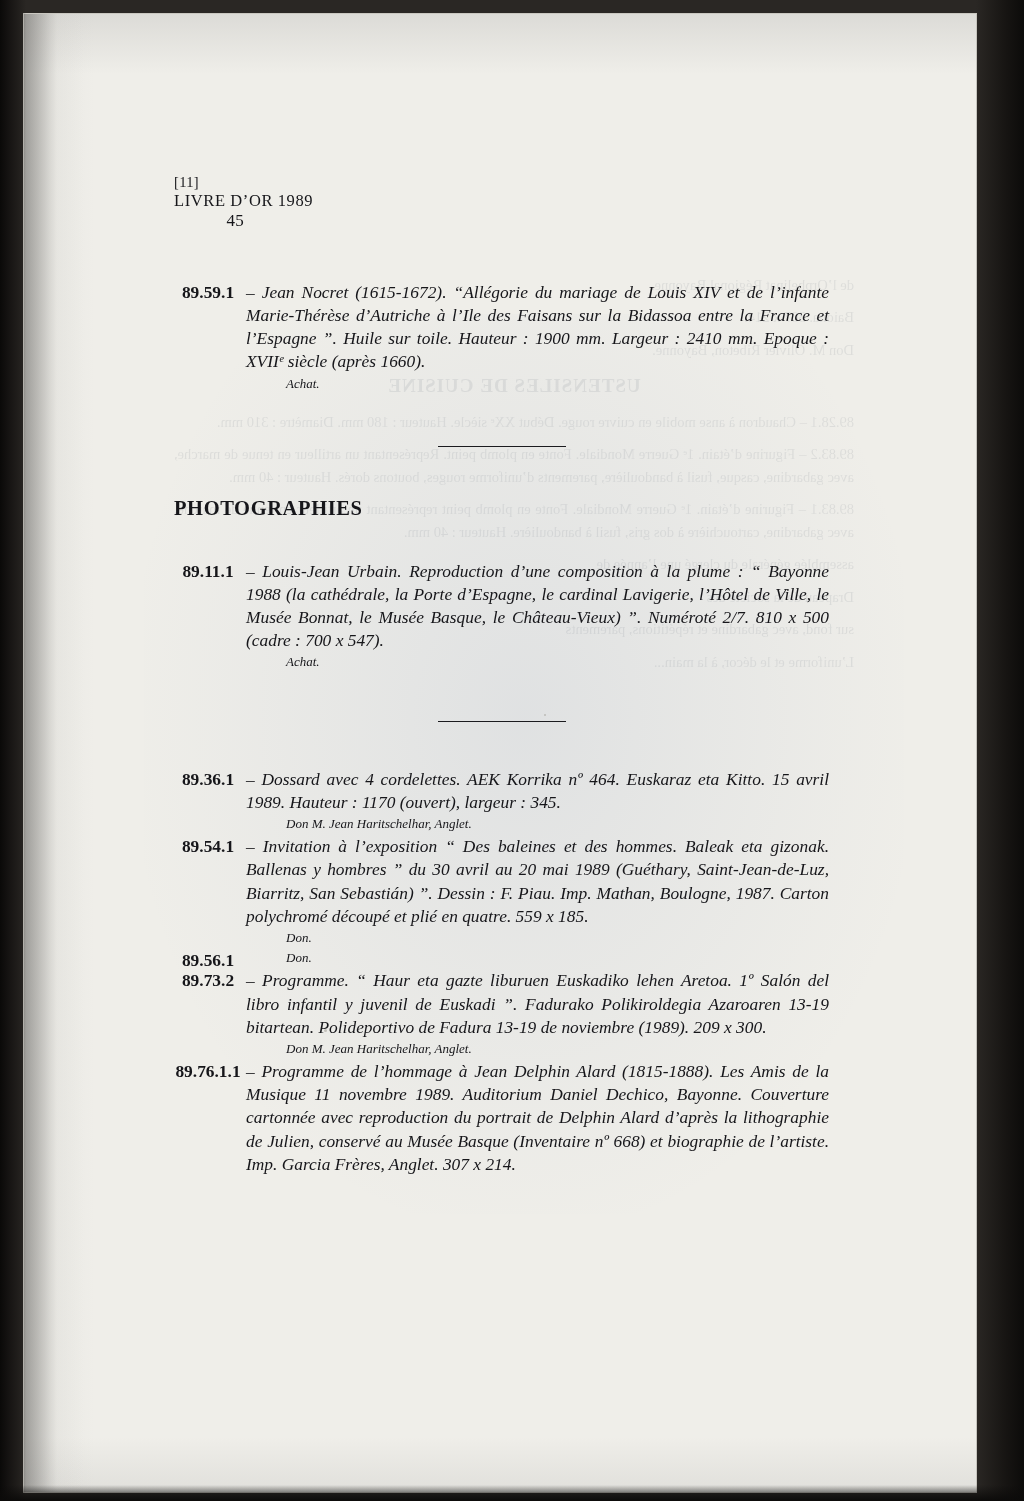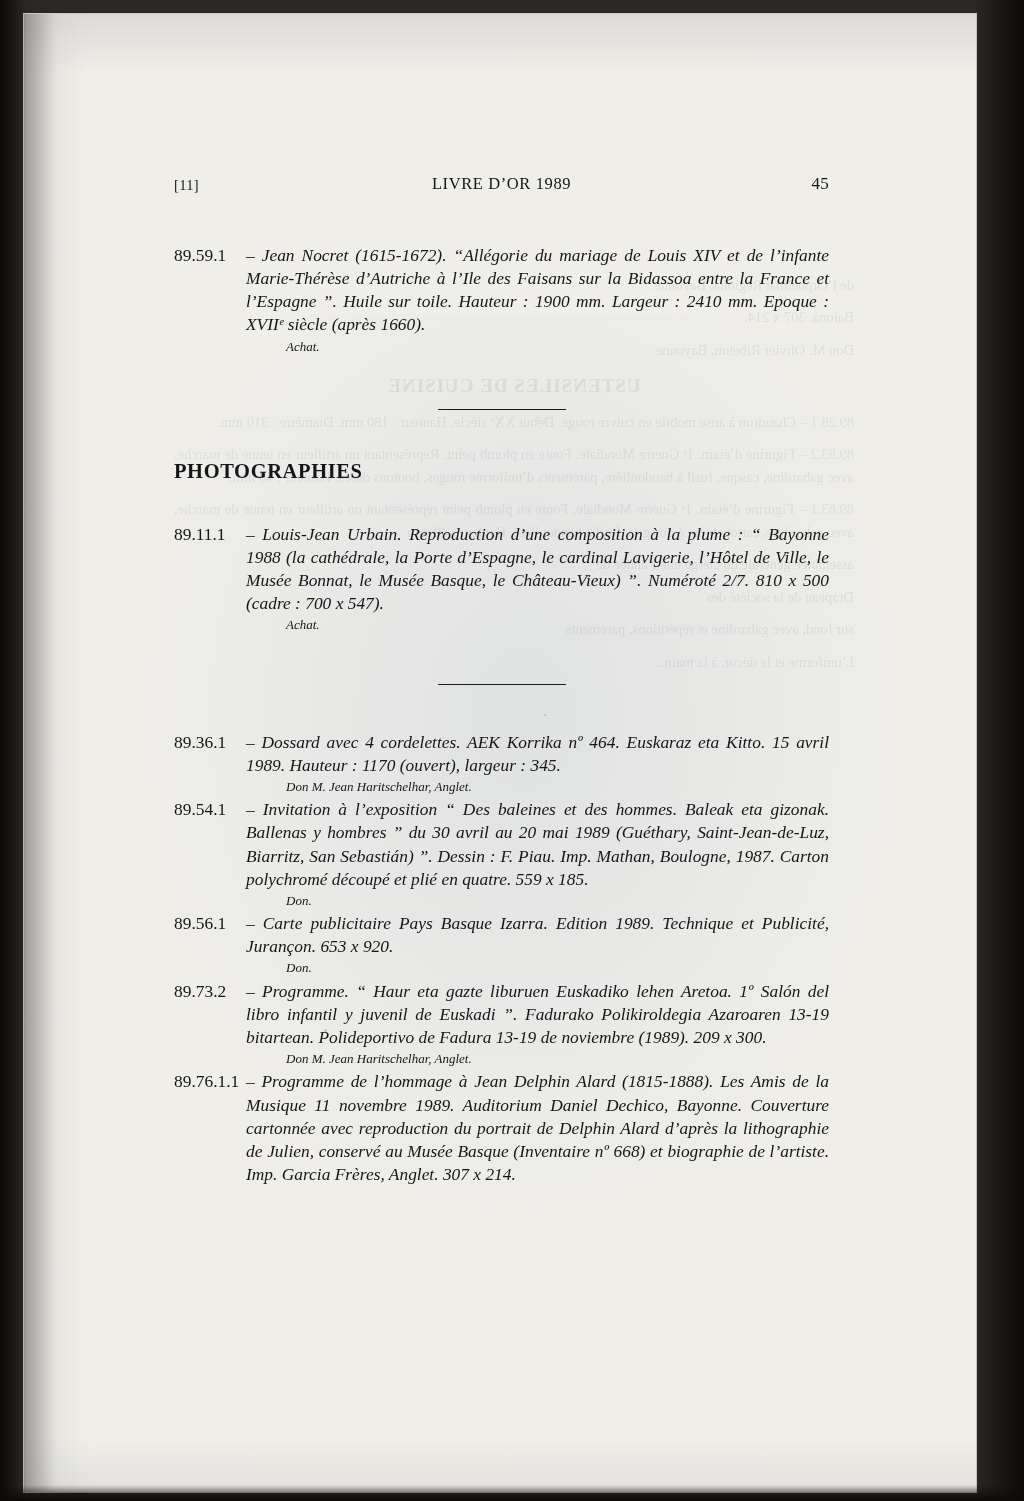--- a/index.html
+++ b/index.html
@@ -70,24 +70,25 @@
   .content {
     position: absolute;
     left: 150px;
     top: 160px;
     width: 655px;
     color: #16161a;
   }
 
   .runhead {
     display: flex;
-    align-items: flex-end;
+    align-items: flex-start;
     font-size: 16.5px;
     letter-spacing: 0.3px;
     margin-bottom: 50px;
+    flex-direction: column;
   }
   .runhead .folio-left {
     width: 70px;
     font-size: 14.5px;
   }
   .runhead .title {
     flex: 1;
     text-align: center;
     letter-spacing: 0.6px;
   }
@@ -104,22 +105,23 @@
     line-height: 1.33;
     text-align: justify;
     text-justify: inter-word;
     padding-left: 72px;
   }
   .entry .num {
     position: absolute;
     left: 0;
     top: 0;
     width: 68px;
-    text-align: left;
+    text-align: center;
     white-space: nowrap;
+    font-weight: bold;
   }
   .entry p { margin: 0; font-style: italic; }
   .prov {
     font-style: italic;
     margin-top: 1px;
     font-size: 13px;
     padding-left: 40px;
   }
 
   .rule {
@@ -240,21 +242,20 @@
       </div>
 
       <div class="entry">
         <span class="num">89.54.1</span>
         <p>– Invitation à l’exposition “ Des baleines et des hommes. Baleak eta gizonak. Ballenas y hombres ” du 30 avril au 20 mai 1989 (Guéthary, Saint-Jean-de-Luz, Biarritz, San Sebastián) ”. Dessin : F. Piau. Imp. Mathan, Boulogne, 1987. Carton polychromé découpé et plié en quatre. 559 x 185.</p>
         <div class="prov">Don.</div>
       </div>
 
       <div class="entry">
         <span class="num">89.56.1</span>
-        <p>– Carte publicitaire Pays Basque Izarra. Edition 1989. Technique et Publicité, Jurançon. 653 x 920.</p>
         <div class="prov">Don.</div>
       </div>
 
       <div class="entry">
         <span class="num">89.73.2</span>
         <p>– Programme. “ Haur eta gazte liburuen Euskadiko lehen Aretoa. 1º Salón del libro infantil y juvenil de Euskadi ”. Fadurako Polikiroldegia Azaroaren 13-19 bitartean. Polideportivo de Fadura 13-19 de noviembre (1989). 209 x 300.</p>
         <div class="prov">Don M. Jean Haritschelhar, Anglet.</div>
       </div>
 
       <div class="entry">

